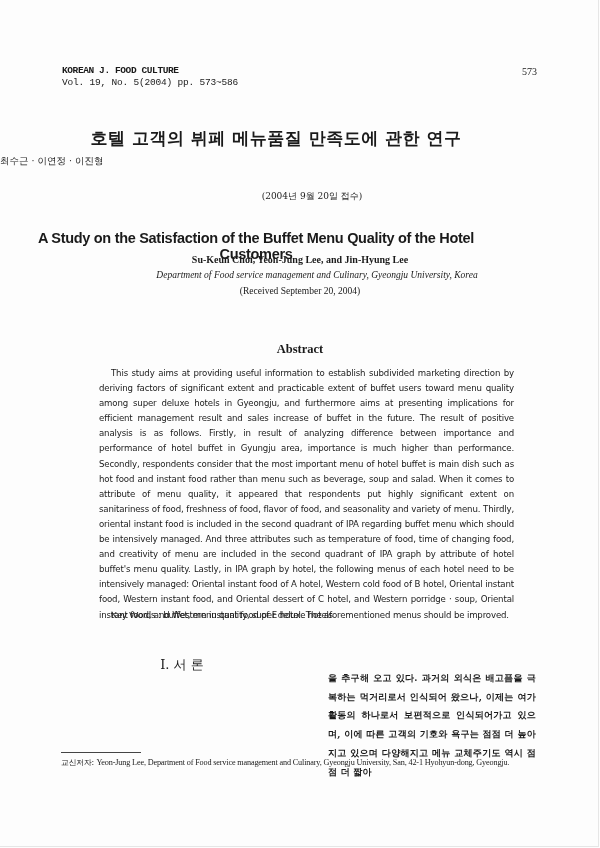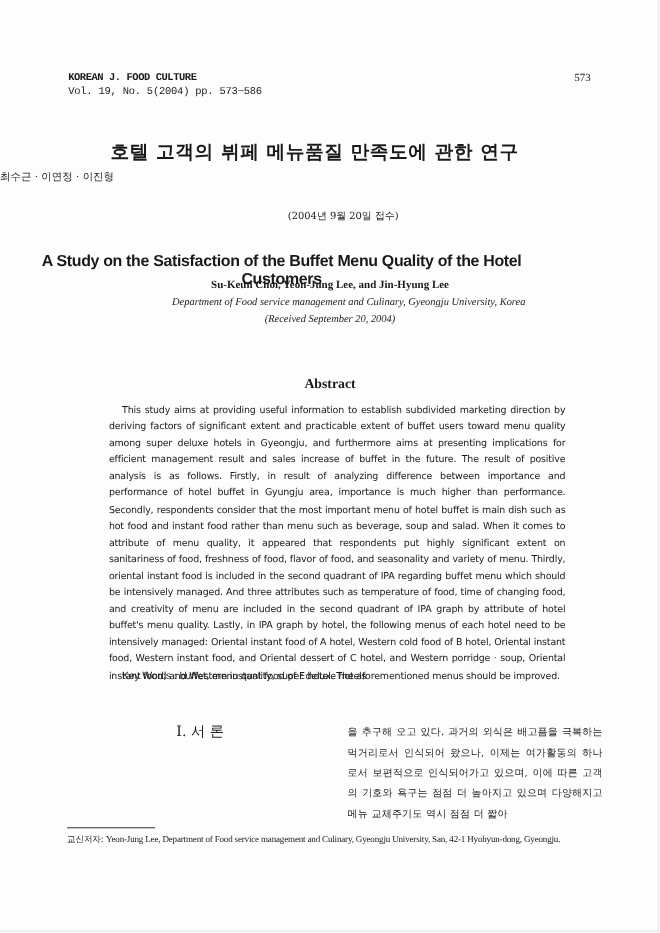--- a/index.html
+++ b/index.html
@@ -5,38 +5,38 @@
     html, body { margin: 0; padding: 0; }
     body {
       width: 600px; height: 848px; overflow: hidden;
       background: #fdfdfd; position: relative;
       font-family: "DejaVu Serif", serif; color: #1a1a1a;
     }
     .page { position: absolute; left: 0; top: 0; width: 598px; height: 846px; border-right: 1px solid #e6e6e6; border-bottom: 1px solid #e6e6e6; }
     .journal { position: absolute; left: 62px; top: 65px; font-family: Liberation Mono, monospace; font-size: 9.5px; line-height: 12px; letter-spacing: -0.2px; }
     .journal .jname { font-weight: bold; letter-spacing: -0.4px; }
     .pageno { position: absolute; left: 522px; top: 66px; font-family: "Liberation Serif", serif; font-size: 10px; }
-    .kr-title { position: absolute; left: 16px; width: 540px; top: 127px; text-align: center; font-family: "DejaVu Sans", sans-serif; font-size: 17px; font-weight: bold; letter-spacing: 0.5px; }
+    .kr-title { position: absolute; left: 6px; width: 540px; top: 127px; text-align: center; font-family: "DejaVu Sans", sans-serif; font-size: 17px; font-weight: bold; letter-spacing: 0.5px; }
     .kr-authors { position: absolute; left: 0; width: 600px; top: 155px; font-size: 9.5px; }
     .kr-affil { position: absolute; left: 0; width: 600px; top: 173px; text-align: center; font-size: 9px; }
     .kr-received { position: absolute; left: 12px; width: 600px; top: 190px; text-align: center; font-size: 9px; }
     .en-title { position: absolute; left: 0; width: 512px; top: 230px; text-align: center; font-family: "Liberation Sans", sans-serif; font-size: 14.5px; font-weight: bold; letter-spacing: -0.3px; }
     .en-authors { position: absolute; left: 0; width: 600px; top: 254px; text-align: center; font-family: "Liberation Serif", serif; font-size: 10px; font-weight: bold; }
     .en-affil { position: absolute; left: 0; width: 600px; top: 270px; text-align: center; font-family: "Liberation Serif", serif; font-size: 9.5px; font-style: italic; padding-left: 17px; }
-    .en-received { position: absolute; left: 0; width: 600px; top: 286px; text-align: center; font-family: "Liberation Serif", serif; font-size: 9.5px; font-style: italic; }
+    .en-received { position: absolute; left: 0; width: 600px; top: 286px; text-align: center; font-family: "Liberation Serif", serif; font-size: 9.5px; }
     .abs-heading { position: absolute; left: 0; width: 600px; top: 342px; text-align: center; font-family: "Liberation Serif", serif; font-size: 12.5px; font-weight: bold; }
     .abstract { position: absolute; left: 99px; top: 366px; width: 415px; font-family: "DejaVu Sans", sans-serif; font-size: 8.6px; line-height: 15.1px; text-align: justify; letter-spacing: -0.15px; }
     .abstract p { margin: 0; text-indent: 12px; }
     .keywords { position: absolute; left: 111px; top: 609px; font-family: "DejaVu Sans", sans-serif; font-size: 8.6px; letter-spacing: -0.2px; }
     .keywords .kw-label { font-family: "Liberation Sans", sans-serif; font-size: 9.5px; }
     .sec-heading { position: absolute; left: 82px; width: 200px; top: 656px; text-align: center; font-size: 13px; }
     .col { position: absolute; font-size: 9.1px; line-height: 18.7px; text-align: justify; letter-spacing: 0.2px; }
     .col.left { left: 61px; top: 686px; width: 224px; }
     .col.right { left: 316px; top: 657px; width: 232px; }
-    .col p { margin: 0; }
+    .col p { margin: 12px; font-weight: bold; }
     .col.left p { text-indent: 10px; }
     .footnote-rule { position: absolute; left: 61px; top: 752px; width: 80px; border-top: 1px solid #444; }
     .footnote { position: absolute; left: 61px; top: 756px; width: 490px; font-family: "Liberation Serif", serif; font-size: 8.2px; line-height: 14px; letter-spacing: -0.15px; }
     .footnote .fn-label { font-family: "DejaVu Sans", sans-serif; font-size: 7.8px; }
     .footnote .fn-line2 { padding-left: 25px; }
   </style>
 </head>
 <body>
 
 <div class="page">

